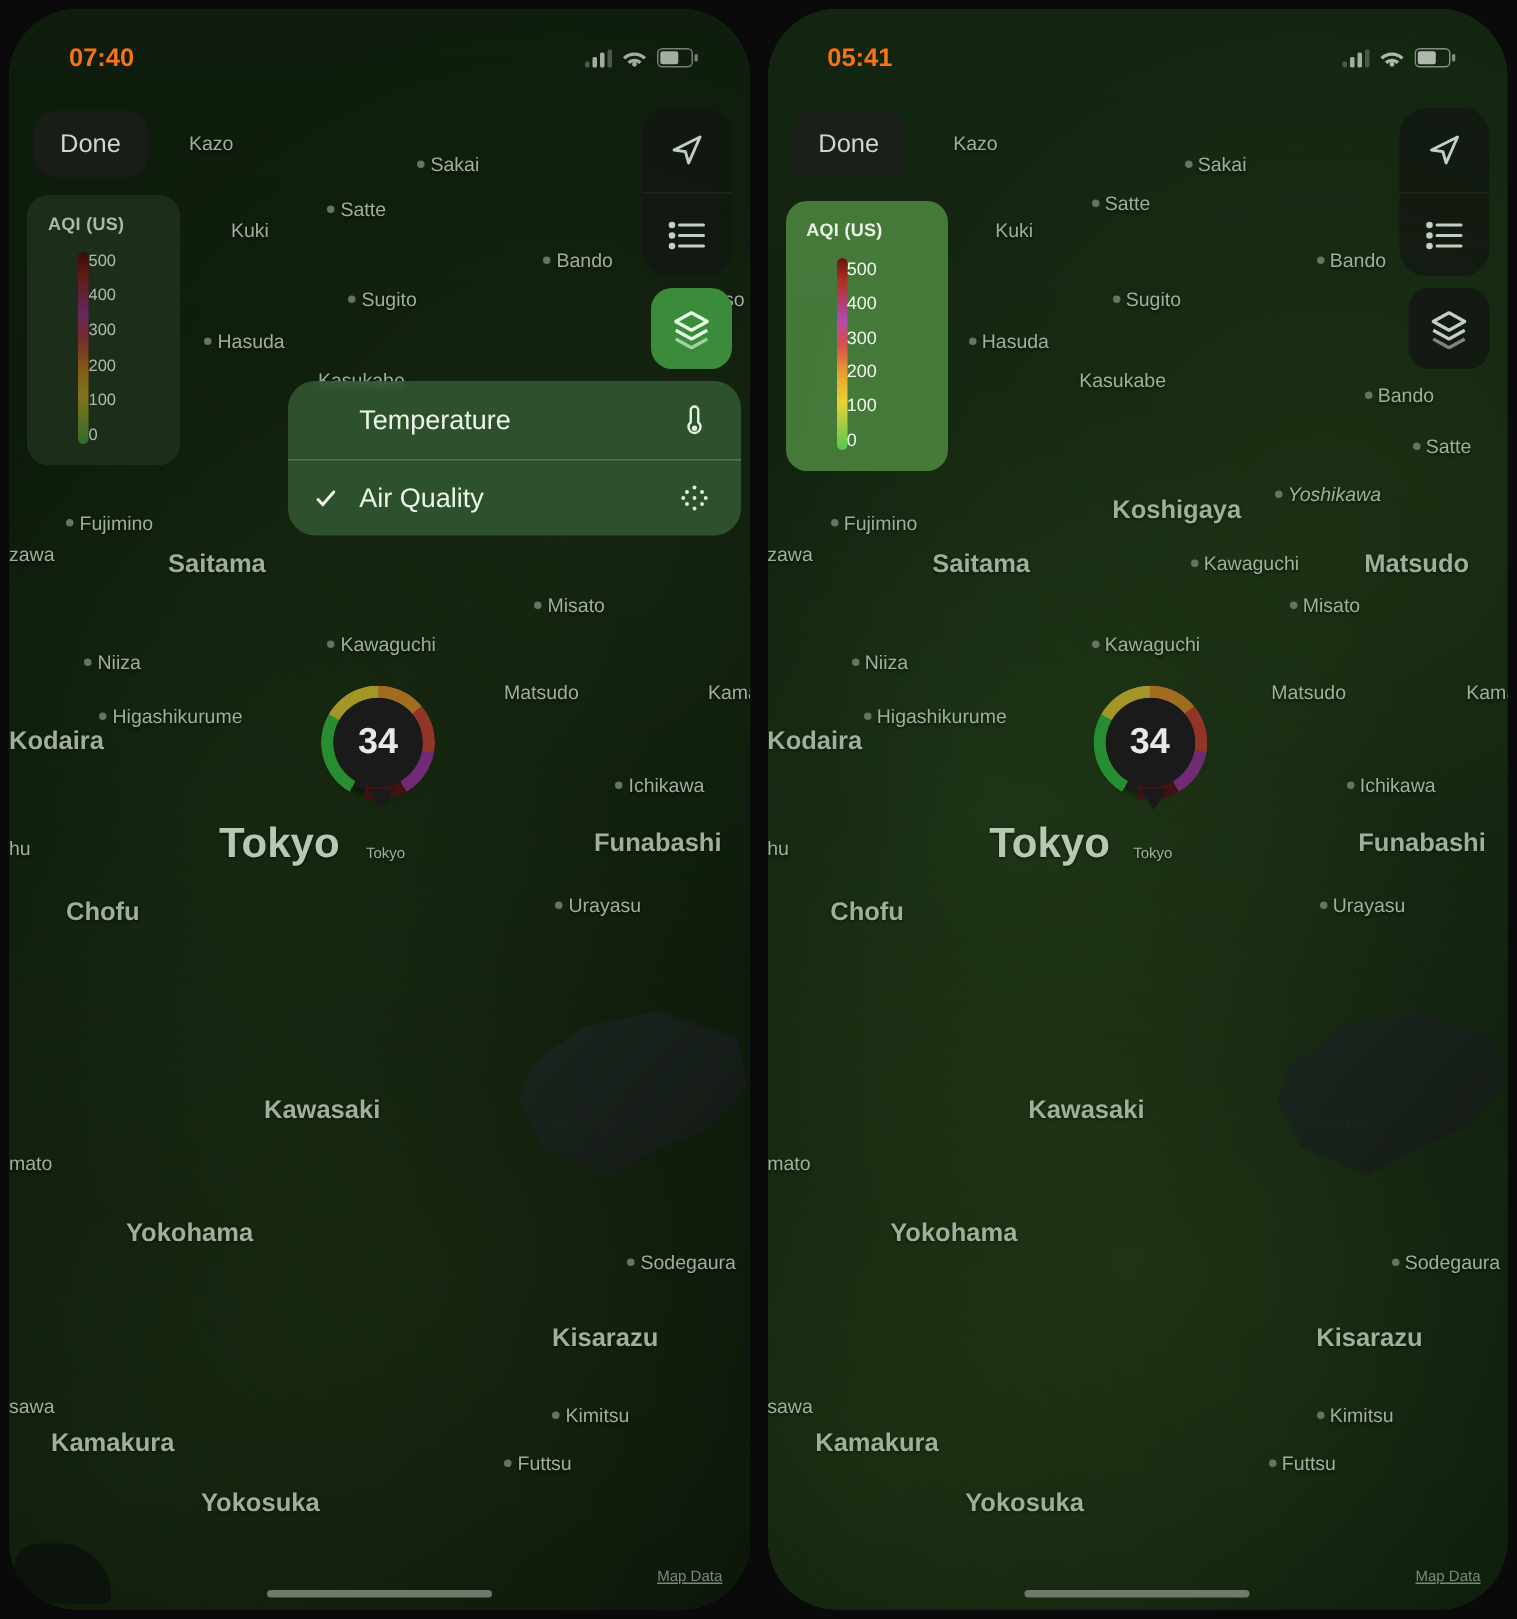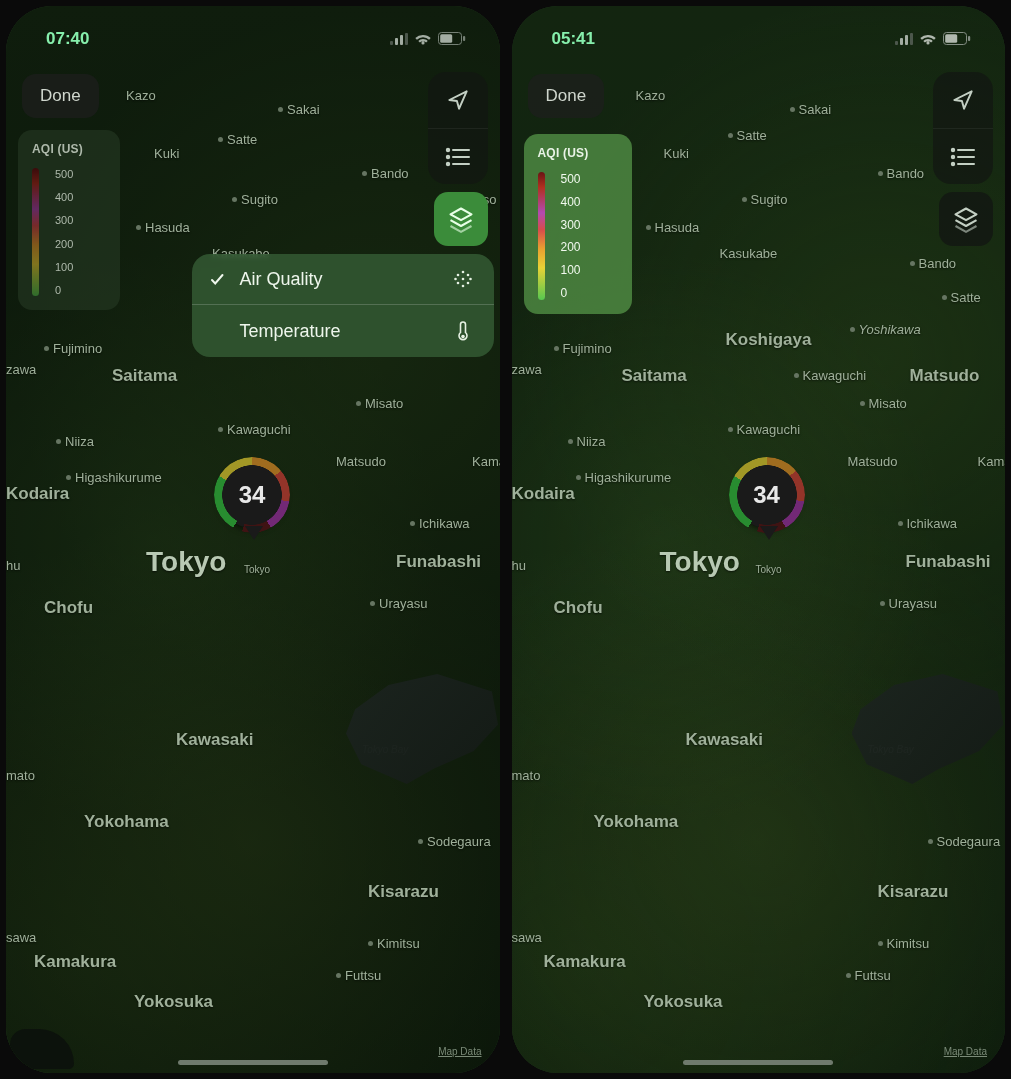--- a/index.html
+++ b/index.html
@@ -31,21 +31,21 @@
       linear-gradient(#1e3a1a,#162d14);
   }
   .overlay-dim { position:absolute; inset:0; background: rgba(0,0,0,0.35); }
   .phone-left .overlay-dim { background: rgba(0,0,0,0.50); }
   
   .status-bar {
     position: absolute; top: 18px; left: 0; right: 0;
     height: 30px;
     display: flex; justify-content: space-between; align-items: center;
     padding: 0 34px 0 40px;
-    color: #86efac;
+    color: #f97316;
     font-size: 17px; font-weight: 600;
     z-index: 40;
   }
   .status-icons { display:flex; align-items:center; gap:6px; }
   .status-icons svg, .status-icons .cell-bars { filter: brightness(0.85); }
   .cell-bars { display:flex; align-items:flex-end; gap:2px; height:12px;}
   .cell-bars span { width:3px; background:#5a665a; border-radius:1px;}
   .cell-bars span.on { background:#c0ccc0;}
   
   .done-btn {
@@ -80,21 +80,21 @@
   .aqi-legend {
     position:absolute; left:12px;
     border-radius:14px;
     padding:12px 16px 14px 14px;
     z-index:28;
     color:#e9f3e6;
   }
   .phone-left .aqi-legend { top:124px; width:102px; background:rgba(40,60,38,0.55); color:#aeb9ab; font-size:12px;}
   .phone-right .aqi-legend { top:128px; width:108px; background:rgba(86,150,72,0.75); font-size:13px;}
   .aqi-legend .title{ font-size:12px; font-weight:600; margin-bottom:12px; letter-spacing:0.2px;}
-  .aqi-legend .scale-row{ display:flex; gap:16px;}
+  .aqi-legend .scale-row{ display:flex; gap:0;margin-left:20px;}
   .aqi-legend .scale-bar{
     width:7px; height:128px; border-radius:4px;
     background: linear-gradient(to bottom,
       #6a1414 0%, #b03020 12%, #b34ab0 32%, #d84c4c 45%,
       #e8a030 60%, #e8d236 75%, #57c750 100%);
   }
   .phone-left .aqi-legend .scale-bar{ filter:brightness(0.55);}
   .aqi-legend .ticks{ display:flex; flex-direction:column; justify-content:space-between; height:128px; font-size:11px;}
   .phone-right .aqi-legend .ticks{ font-size:12px; color:#f1f9ee;}
   
@@ -250,50 +250,50 @@
         <span>400</span>
         <span>300</span>
         <span>200</span>
         <span>100</span>
         <span>0</span>
       </div>
     </div>
   </div>
 
   <div class="layers-menu">
+    <div class="menu-item">
+      <span class="check"></span>
+      <span class="label">Temperature</span>
+      <span class="mi-icon">
+        <svg width="18" height="24" viewBox="0 0 18 24">
+            <path fill="none" stroke="currentColor" stroke-width="1.6" d="M9 3a2.5 2.5 0 00-2.5 2.5v8a4 4 0 105 0v-8A2.5 2.5 0 009 3z"></path>
+            <circle cx="9" cy="17.5" r="1.8" fill="currentColor"></circle>
+          </svg>
+      </span>
+    </div>
     <div class="menu-item">
       <span class="check">
         <svg width="16" height="16" viewBox="0 0 16 16">
             <path fill="none" stroke="currentColor" stroke-width="2" stroke-linecap="round" d="M3 9l3.2 3.4L13.5 4"></path>
           </svg>
       </span>
       <span class="label">Air Quality</span>
       <span class="mi-icon">
         <svg width="22" height="22" viewBox="0 0 22 22">
             <g fill="currentColor">
               <circle cx="11" cy="4" r="1.3"></circle>
               <circle cx="6" cy="7" r="1.3"></circle>
               <circle cx="16" cy="7" r="1.3"></circle>
               <circle cx="3.5" cy="11" r="1.3"></circle>
               <circle cx="11" cy="11" r="1.3"></circle>
               <circle cx="18.5" cy="11" r="1.3"></circle>
               <circle cx="6" cy="15" r="1.3"></circle>
               <circle cx="16" cy="15" r="1.3"></circle>
               <circle cx="11" cy="18" r="1.3"></circle>
             </g>
-          </svg>
-      </span>
-    </div>
-    <div class="menu-item">
-      <span class="check"></span>
-      <span class="label">Temperature</span>
-      <span class="mi-icon">
-        <svg width="18" height="24" viewBox="0 0 18 24">
-            <path fill="none" stroke="currentColor" stroke-width="1.6" d="M9 3a2.5 2.5 0 00-2.5 2.5v8a4 4 0 105 0v-8A2.5 2.5 0 009 3z"></path>
-            <circle cx="9" cy="17.5" r="1.8" fill="currentColor"></circle>
           </svg>
       </span>
     </div>
   </div>
 
   <div class="aqi-pin" style="left:213px; top:456px;">
     <div class="ring">
         <span class="val">34</span>
       </div>
     <div class="tip"></div>
@@ -423,21 +423,21 @@
 
   <div class="map-label big" style="left:148px; top:540px;">Tokyo</div>
   <div class="map-label med" style="left:82px; top:806px;">Yokohama</div>
   <div class="map-label med" style="left:174px; top:724px;">Kawasaki</div>
   <div class="map-label med" style="left:110px; top:360px;">Saitama</div>
   <div class="map-label med" style="left:394px; top:546px;">Funabashi</div>
   <div class="map-label med" style="left:42px; top:592px;">Chofu</div>
   <div class="map-label med" style="left:132px; top:986px;">Yokosuka</div>
   <div class="map-label med" style="left:32px; top:946px;">Kamakura</div>
   <div class="map-label med" style="left:366px; top:876px;">Kisarazu</div>
-  <div class="map-label med" style="left:214px; top:324px;">Koshigaya</div>
+  <div class="map-label med" style="left:230px; top:324px;">Koshigaya</div>
   <div class="map-label med" style="left:398px; top:360px;">Matsudo</div>
   <div class="map-label med" style="left:0px; top:478px;">Kodaira</div>
   <div class="map-label sm" style="left:0; top:924px;">sawa</div>
   <div class="map-label sm" style="left:0; top:762px;">mato</div>
   <div class="map-label sm" style="left:0; top:552px;">hu</div>
   <div class="map-label sm" style="left:0; top:356px;">zawa</div>
   <div class="map-label sm" style="left:56px; top:428px;"><span class="dot"></span><span>Niiza</span></div>
   <div class="map-label sm" style="left:42px; top:335px;"><span class="dot"></span><span>Fujimino</span></div>
   <div class="map-label sm" style="left:124px; top:82px;"><span>Kazo</span></div>
   <div class="map-label sm" style="left:152px; top:140px;"><span>Kuki</span></div>

